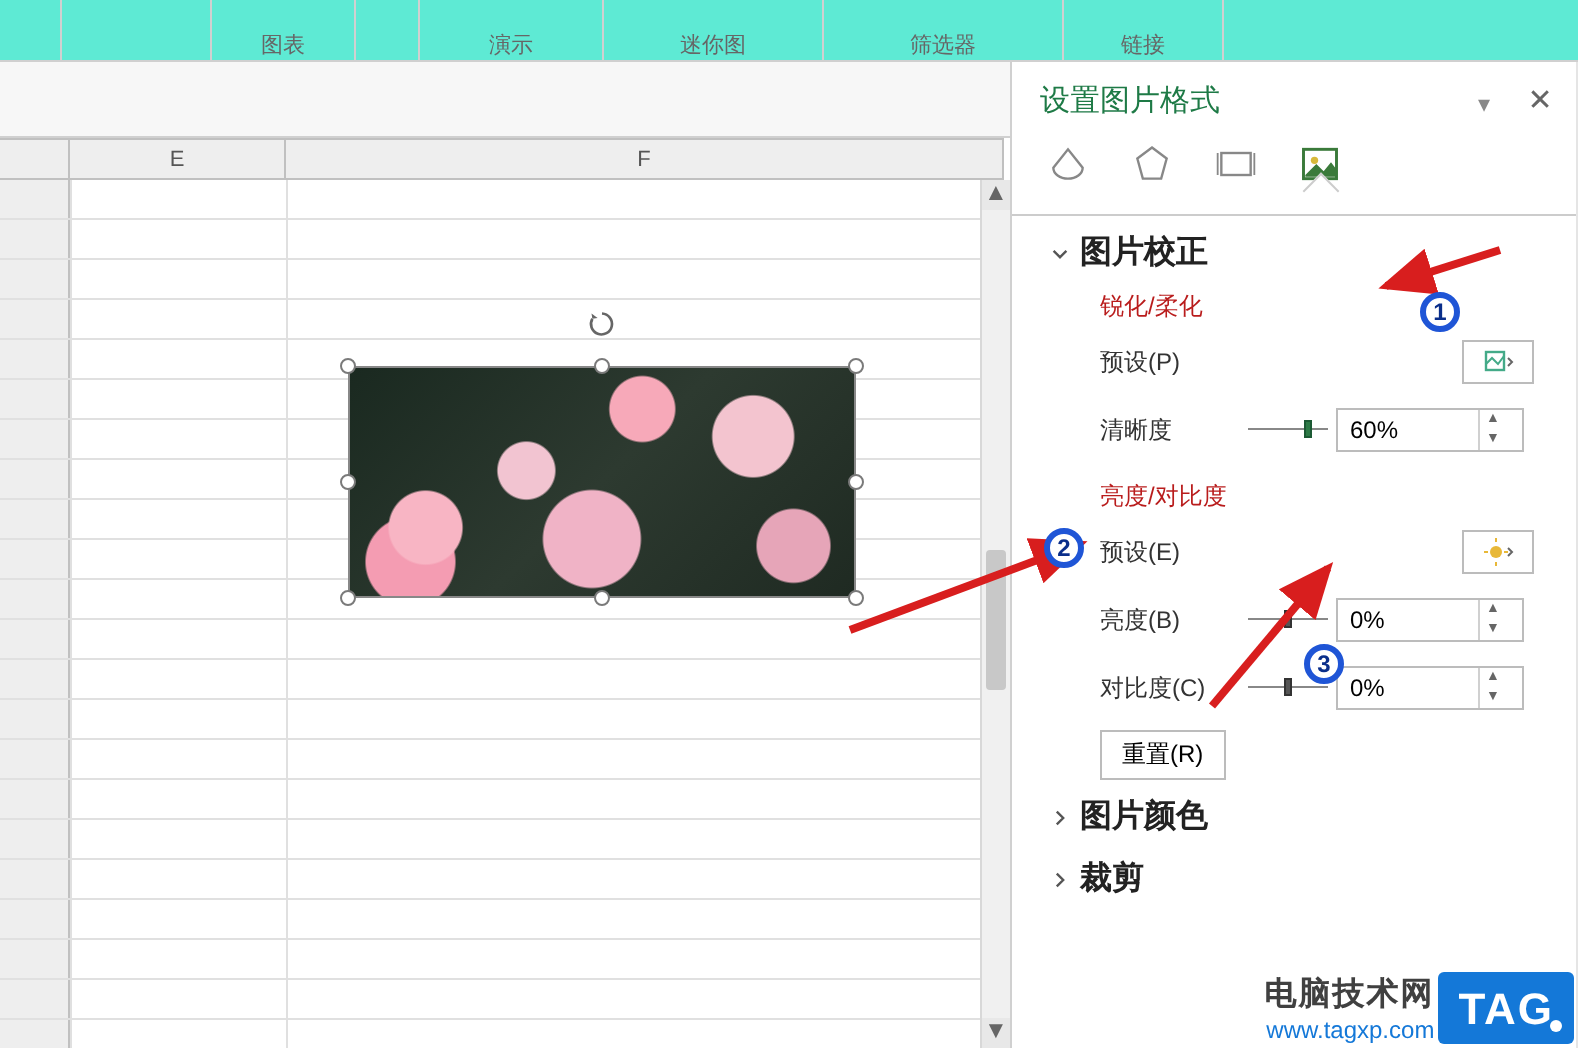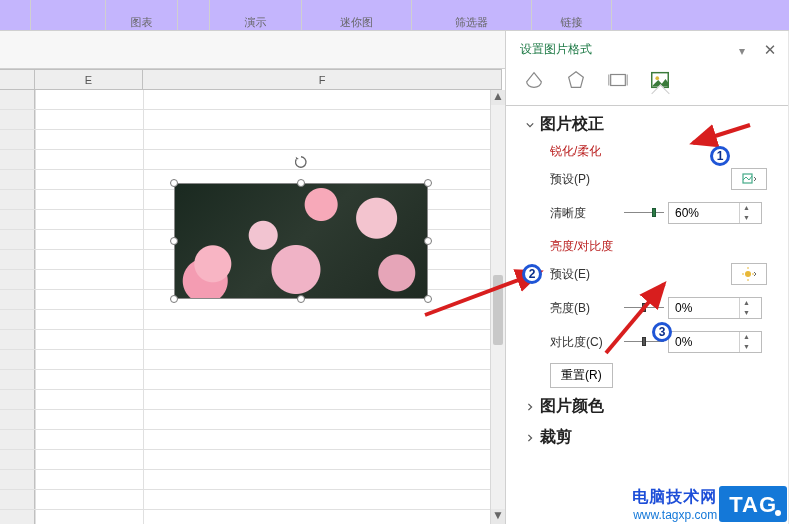--- a/index.html
+++ b/index.html
@@ -1,19 +1,19 @@
 <!DOCTYPE html>
 <html><head>
 <meta charset="utf-8">
 <style>
   * { box-sizing: border-box; font-family: "Microsoft YaHei", "Segoe UI", sans-serif; }
   body { margin:0; padding:0; width:789px; height:524px; background:#fff; overflow:hidden; position:relative; font-size:12px; color:#333; }
 
   
-  .ribbon { position:absolute; left:0; top:0; right:0; height:31px; background:#c4b5fd; border-bottom:1px solid #d0d0d0; display:flex; }
+  .ribbon { position:absolute; left:0; top:0; right:0; height:31px; background:#5eead4; border-bottom:1px solid #d0d0d0; display:flex; }
   .ribbon-group { display:flex; flex-direction:column; align-items:center; justify-content:flex-end; padding:0 15px; border-right:1px solid #d0d0d0; height:100%; }
   .ribbon-group span { font-size:11px; color:#666; }
 
   
   .grid-area { position:absolute; left:0; top:31px; width:505px; height:493px; background:#fff; }
   .colhead { position:absolute; left:0; top:38px; right:3px; height:21px; background:#eee; border-bottom:1px solid #c0c0c0; border-top:1px solid #c0c0c0; display:flex; }
   .corner { width:35px; border-right:1px solid #c0c0c0; background:#eee; }
   .col { flex:1; text-align:center; line-height:20px; font-size:11px; color:#555; border-right:1px solid #c0c0c0; }
   .col.e { width:108px; flex:none; }
   .col.f { flex:1; }
@@ -51,21 +51,21 @@
   
   .vscroll { position:absolute; top:59px; right:0; width:15px; bottom:0; background:#f0f0f0; border-left:1px solid #d8d8d8; }
   .vscroll .thumb { position:absolute; top:185px; left:2px; right:2px; height:70px; background:#c8c8c8; border-radius:2px; }
   .vscroll .btn-up, .vscroll .btn-dn { position:absolute; left:0; right:0; height:15px; background:#e8e8e8; text-align:center; line-height:13px; color:#666; cursor:pointer; }
   .vscroll .btn-up{ top:0; } .vscroll .btn-dn{ bottom:0; }
 
   
   .pane { position:absolute; left:505px; top:31px; right:0; bottom:0; background:#fff; border-left:1px solid #d0d0d0; }
   .pane-vline { position:absolute; left:282px; top:0; bottom:0; width:1px; background:#e5e5e5; }
   .pane-header { padding:10px 12px 6px 14px; display:flex; align-items:center; }
-  .pane-title { color:#1e7a46; font-size:12px; flex:1; }
+  .pane-title { color:#1e7a46; font-size:15px; flex:1; }
   .pane-menu { width:12px; height:12px; color:#888; margin-right:12px; cursor:pointer; }
   .pane-close { width:14px; height:14px; color:#666; cursor:pointer; font-size:15px; line-height:14px; text-align:center; }
 
   .pane-icons { display:flex; gap:18px; padding:4px 14px 8px 16px; align-items:center; }
   .pane-icon { width:24px; height:24px; display:flex; align-items:center; justify-content:center; cursor:pointer; color:#888; }
   .pane-icon svg { width:22px; height:22px; }
   .pane-icon.selected { position:relative; }
   .pane-icon.selected::after { content:""; position:absolute; bottom:-8px; left:50%; margin-left:-6px; width:12px; height:12px; background:#fff; border:1px solid #ccc; border-right:none; border-bottom:none; transform:rotate(45deg); }
   .pane-icons-sep { height:1px; background:#ccc; margin-top:5px; }
 
@@ -89,21 +89,21 @@
   .reset-btn { border:1px solid #bcbcbc; background:#fff; padding:3px 10px; font-size:12px; cursor:pointer; margin-left:24px; margin-top:4px; }
 
   .section-collapsed { padding:6px 14px 4px 20px; }
   .section-collapsed .section-title { font-weight:bold; }
 
   
   .badge { position:absolute; width:20px; height:20px; border-radius:50%; background:#fff; border:3px solid #1f55d6; color:#0a2e8a; font-weight:bold; font-size:12px; display:flex; align-items:center; justify-content:center; z-index:50; }
   .arrow { position:absolute; z-index:40; }
   .watermark { position:absolute; right:2px; bottom:2px; display:flex; align-items:flex-end; z-index:60; }
   .wm-text { display:flex; flex-direction:column; align-items:flex-end; margin-right:2px; }
-  .wm-text .l1 { color:#1d4ed8; font-weight:bold; font-size:16px; letter-spacing:1px; }
+  .wm-text .l1 { color:#404040; font-weight:bold; font-size:16px; letter-spacing:1px; }
   .wm-text .l2 { color:#1478d8; font-size:12px; }
   .wm-tag { background:#1478d8; color:#fff; font-weight:bold; font-size:22px; padding:6px 10px 4px 10px; border-radius:3px; letter-spacing:1px; position:relative; }
   .wm-tag::after { content:""; position:absolute; right:6px; bottom:6px; width:6px; height:6px; background:#fff; border-radius:50%; }
 </style>
 </head>
 <body>
 
 <div class="ribbon">
   <div class="ribbon-group" style="width:30px;"></div>
   <div class="ribbon-group" style="width:75px;"></div>

